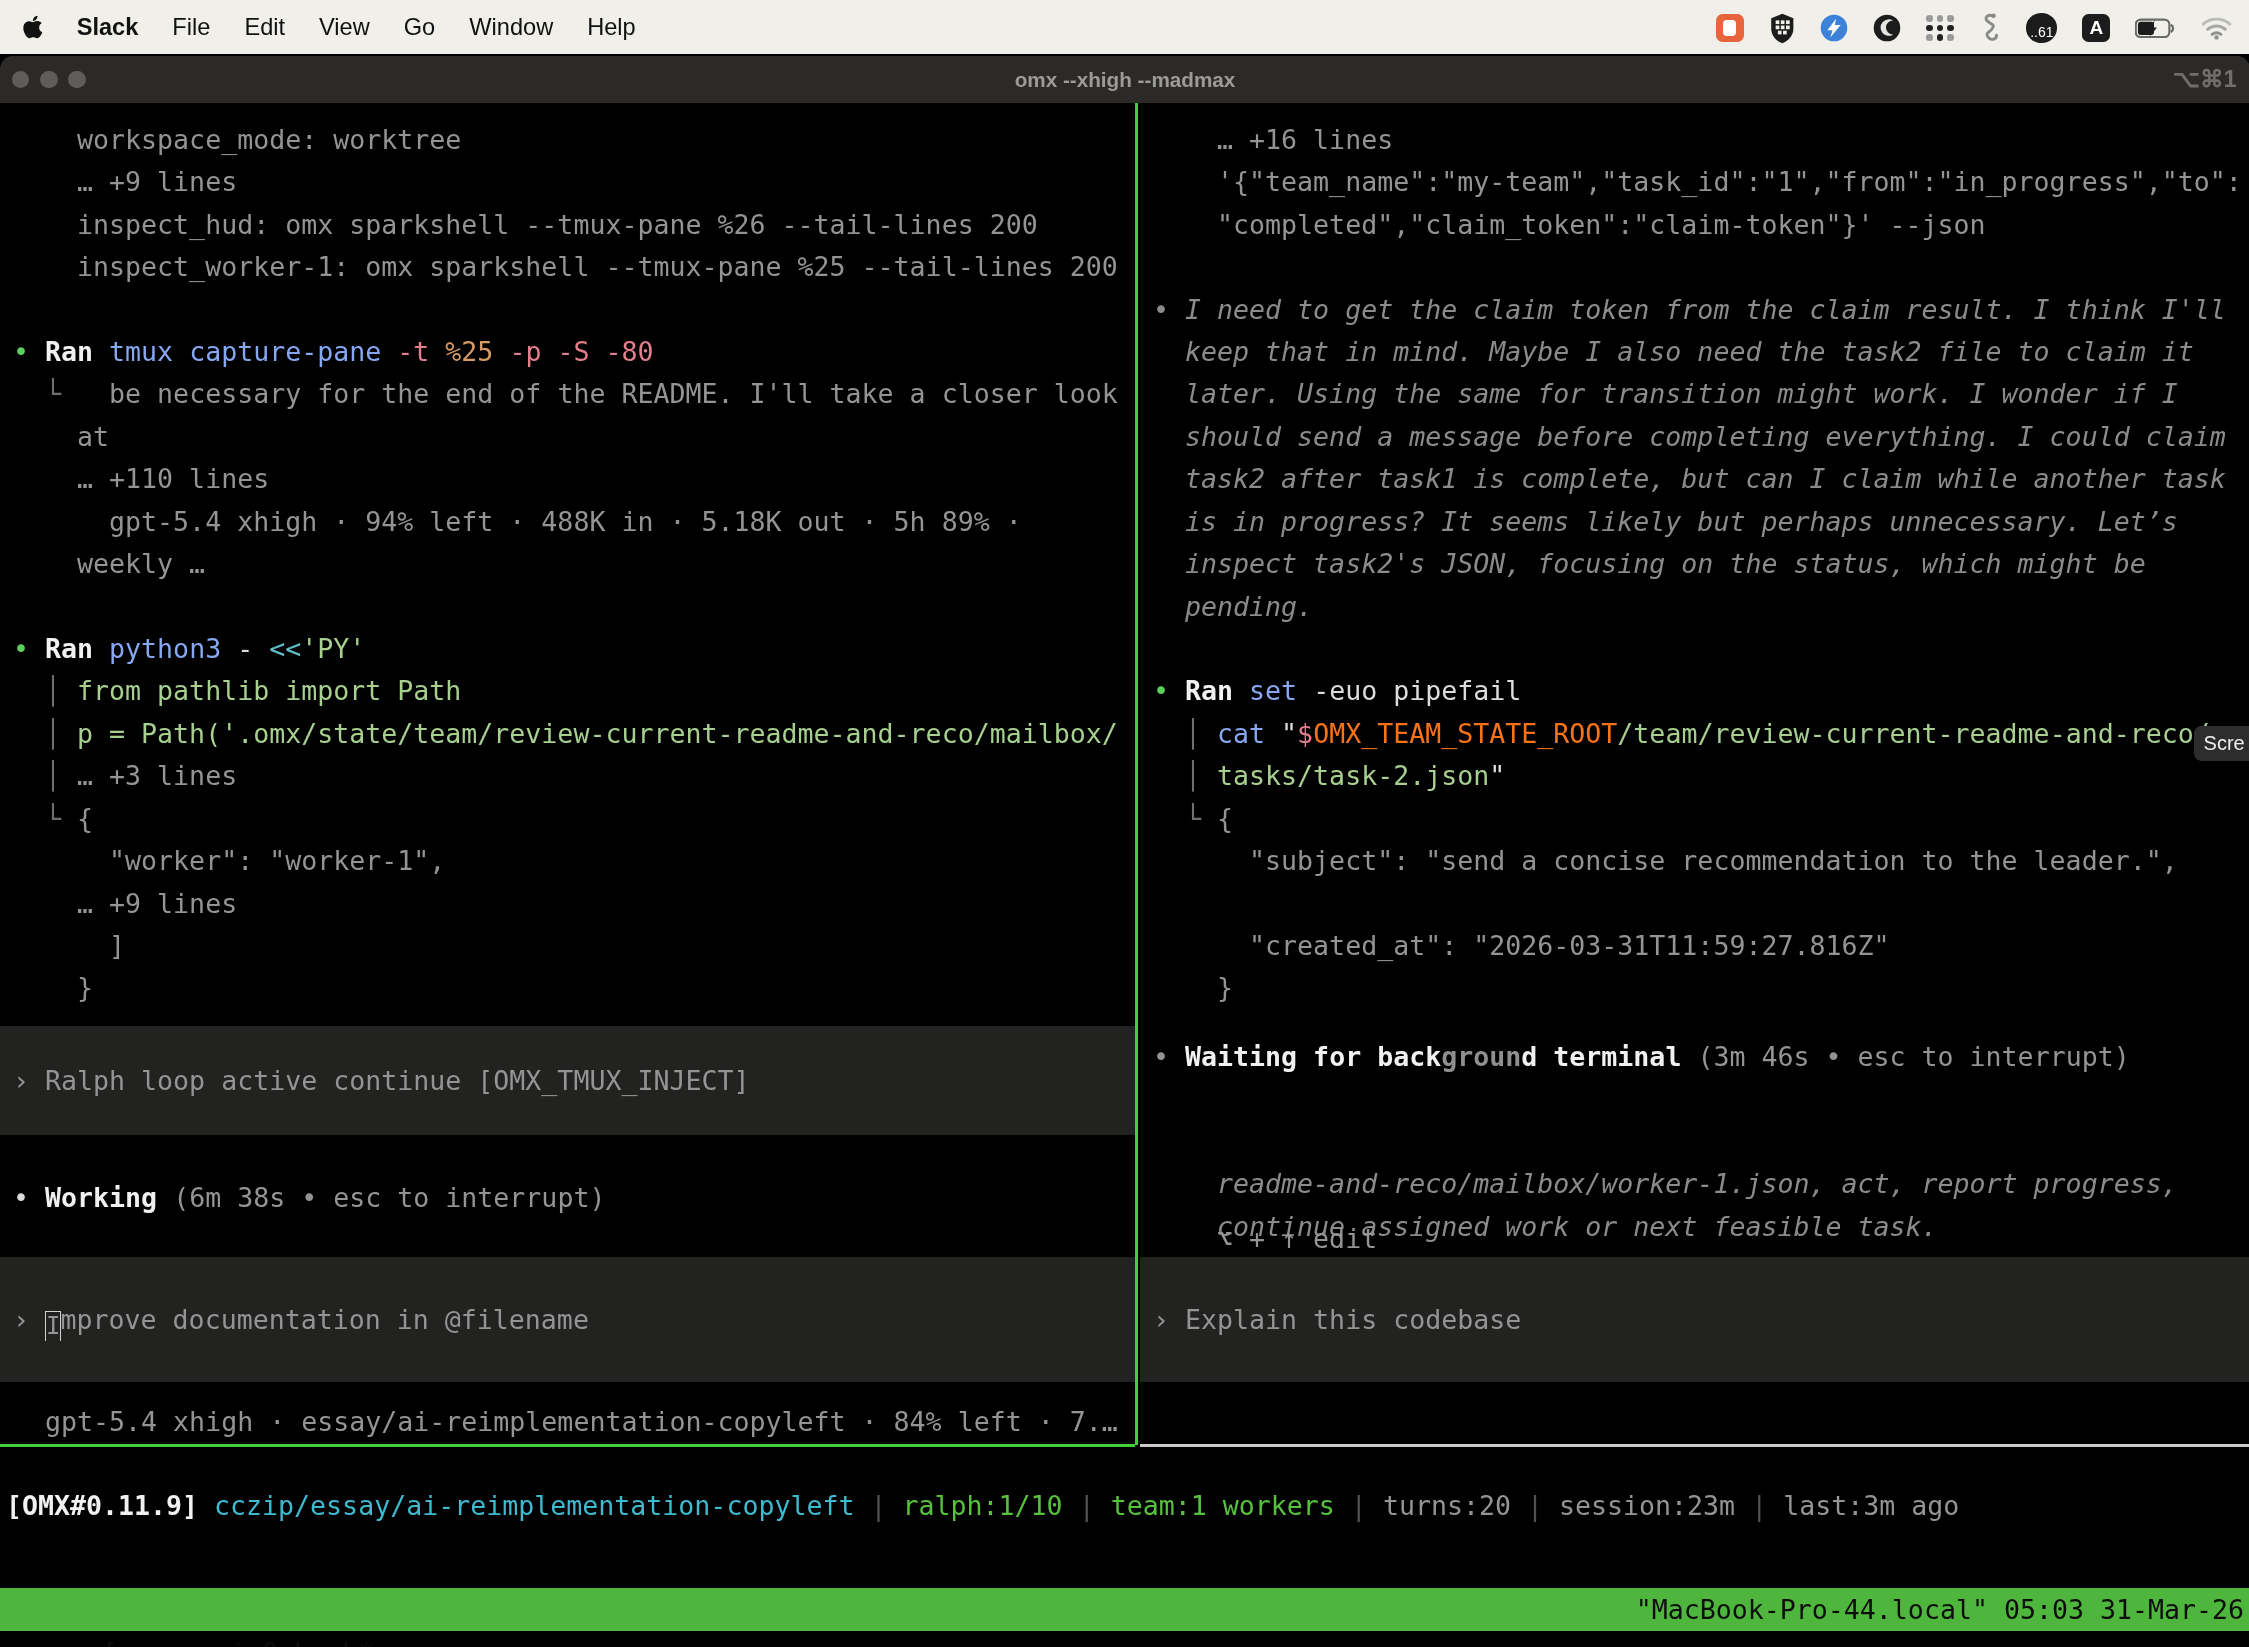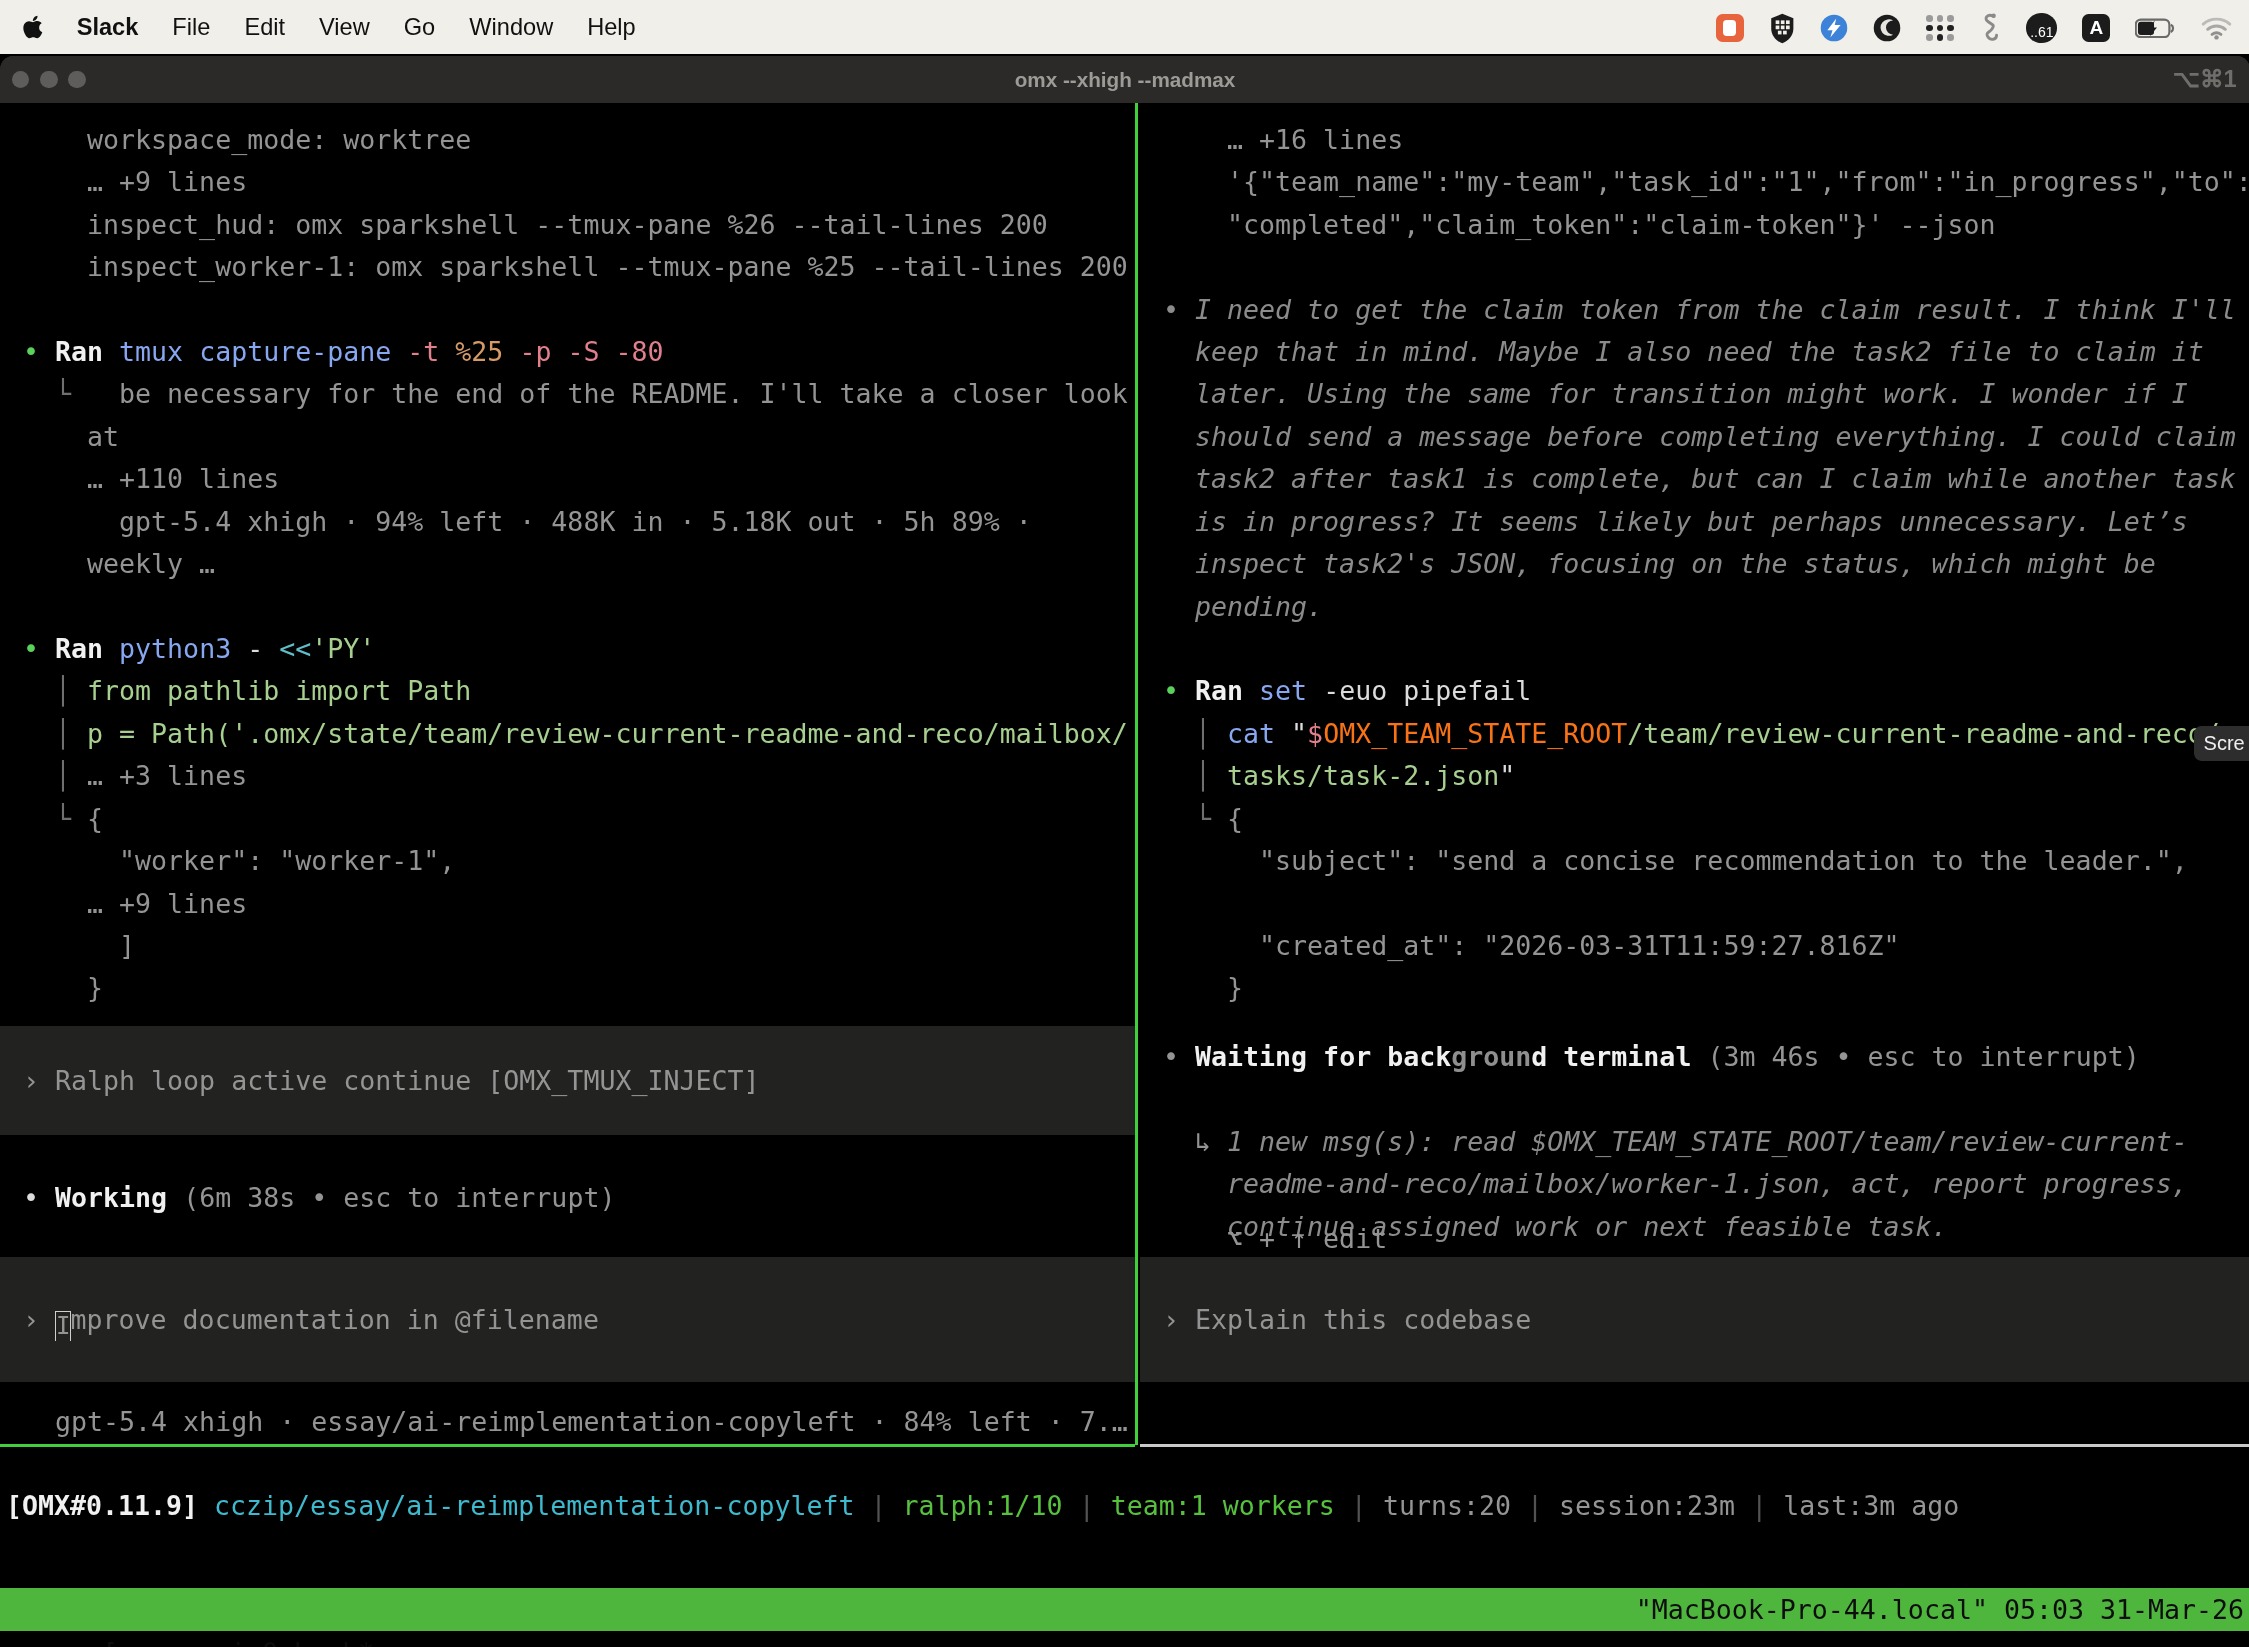--- a/index.html
+++ b/index.html
@@ -40,21 +40,21 @@
 
   .terminal{position:absolute;top:47px;left:0;width:2250px;height:1544px;background:#000;}
   .pane{position:absolute;top:0;height:1341px;overflow:hidden;}
   .pane-left{left:0;width:1135px;}
   .pane-right{left:1140px;width:1110px;}
   .pane-bottom{left:0;top:0;width:2250px;height:1544px;pointer-events:none;}
   .vdiv{position:absolute;left:1135px;top:0;width:3px;height:1342px;background:#42cf3c;}
   .hl-left{position:absolute;left:0;top:1341px;width:1135px;height:3px;background:#42cf3c;}
   .hl-right{position:absolute;left:1140px;top:1341px;width:1110px;height:3px;background:#c9c9c9;}
 
-  .tline{position:absolute;left:0;width:100%;padding-left:23px;height:42px;line-height:42px;
+  .tline{position:absolute;left:0;width:100%;padding-left:13px;height:42px;line-height:42px;
          font-size:26.6px;white-space:pre;z-index:2;box-sizing:border-box;overflow:hidden;}
   .band{position:absolute;left:0;width:100%;background:#222221;z-index:1;}
   .band .tline{top:50%;transform:translateY(-50%);}
 
   
   .s-g{color:#949494}
   .s-d{color:#6f6f6f}
   .s-w{color:#dcdcdc}
   .s-b{color:#f1f1f1;font-weight:bold}
   .s-gb{color:#5ad15a}
@@ -219,21 +219,20 @@
         <div class="tline" style="top: 440px;"><span class="s-i">  inspect task2's JSON, focusing on the status, which might be</span></div>
         <div class="tline" style="top: 483px;"><span class="s-i">  pending.</span></div>
         <div class="tline" style="top: 567px;"><span class="s-gb">• </span><span class="s-b">Ran </span><span class="s-bl">set</span><span class="s-w"> -euo pipefail</span></div>
         <div class="tline" style="top: 610px;"><span class="s-d">  │ </span><span class="s-bl">cat </span><span class="s-w">"</span><span class="s-rd">$</span><span class="s-lv">OMX_TEAM_STATE_ROOT</span><span class="s-gn">/team/review-current-readme-and-reco/</span></div>
         <div class="tline" style="top: 652px;"><span class="s-d">  │ </span><span class="s-gn">tasks/task-2.json</span><span class="s-w">"</span></div>
         <div class="tline" style="top: 695px;"><span class="s-d">  └ </span><span class="s-g">{</span></div>
         <div class="tline" style="top: 737px;"><span class="s-g">      "subject": "send a concise recommendation to the leader.",</span></div>
         <div class="tline" style="top: 822px;"><span class="s-g">      "created_at": "2026-03-31T11:59:27.816Z"</span></div>
         <div class="tline" style="top: 864px;"><span class="s-g">    }</span></div>
         <div class="tline" style="top: 933px;"><span class="s-g">• </span><span class="s-b">Waiting for back</span><span class="s-gsh">groun</span><span class="s-b">d terminal </span><span class="s-g">(3m 46s • esc to interrupt)</span></div>
-        <div class="tline" style="top: 1018px;"><span class="s-g">  ↳ </span><span class="s-i">1 new msg(s): read $OMX_TEAM_STATE_ROOT/team/review-current-</span></div>
         <div class="tline" style="top: 1060px;"><span class="s-i">    readme-and-reco/mailbox/worker-1.json, act, report progress,</span></div>
         <div class="tline" style="top: 1103px;"><span class="s-i">    continue assigned work or next feasible task.</span></div>
         <div class="tline" style="top: 1115px;"><span class="s-g">    ⌥ + ↑ edit</span></div>
       </div>
     <div class="vdiv"></div>
     <div class="hl-left"></div>
     <div class="hl-right"></div>
     <div class="pane pane-bottom">
         <div class="tline" style="top: 1382px; padding-left: 5.9px;"><span class="s-b">[OMX#0.11.9] </span><span class="s-cy">cczip/essay/ai-reimplementation-copyleft </span><span class="s-sp">| </span><span class="s-sg">ralph:1/10 </span><span class="s-sp">| </span><span class="s-sg">team:1 workers </span><span class="s-sp">| </span><span class="s-g">turns:20 </span><span class="s-sp">| </span><span class="s-g">session:23m </span><span class="s-sp">| </span><span class="s-g">last:3m ago</span></div>
       </div>

